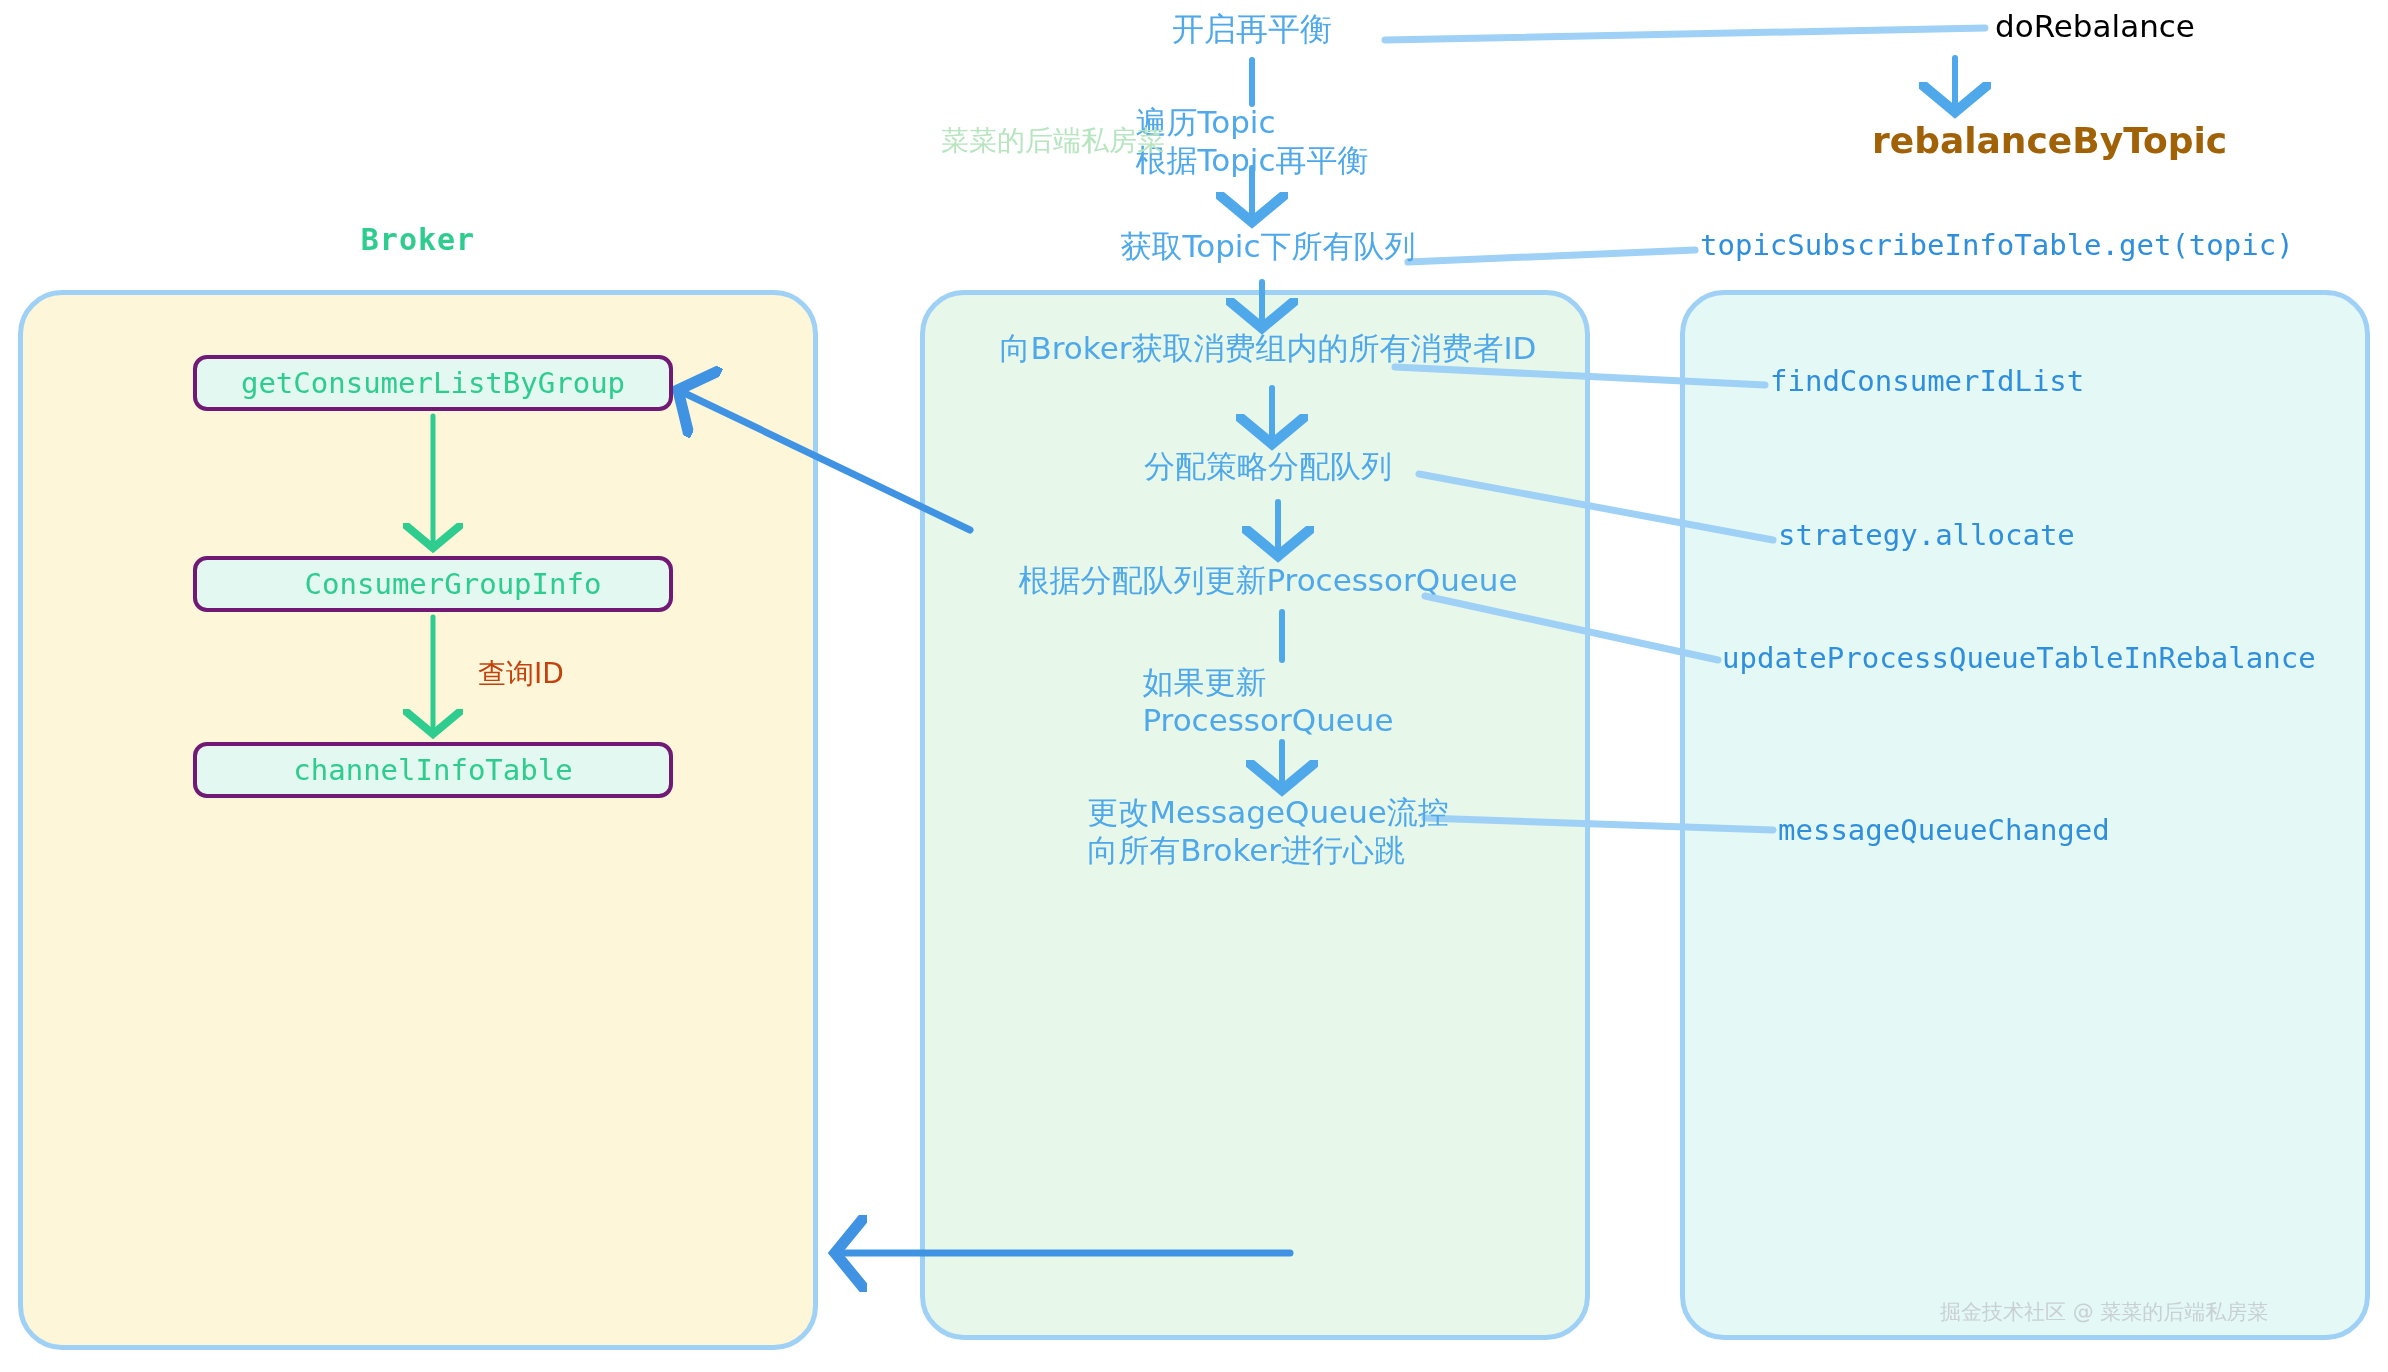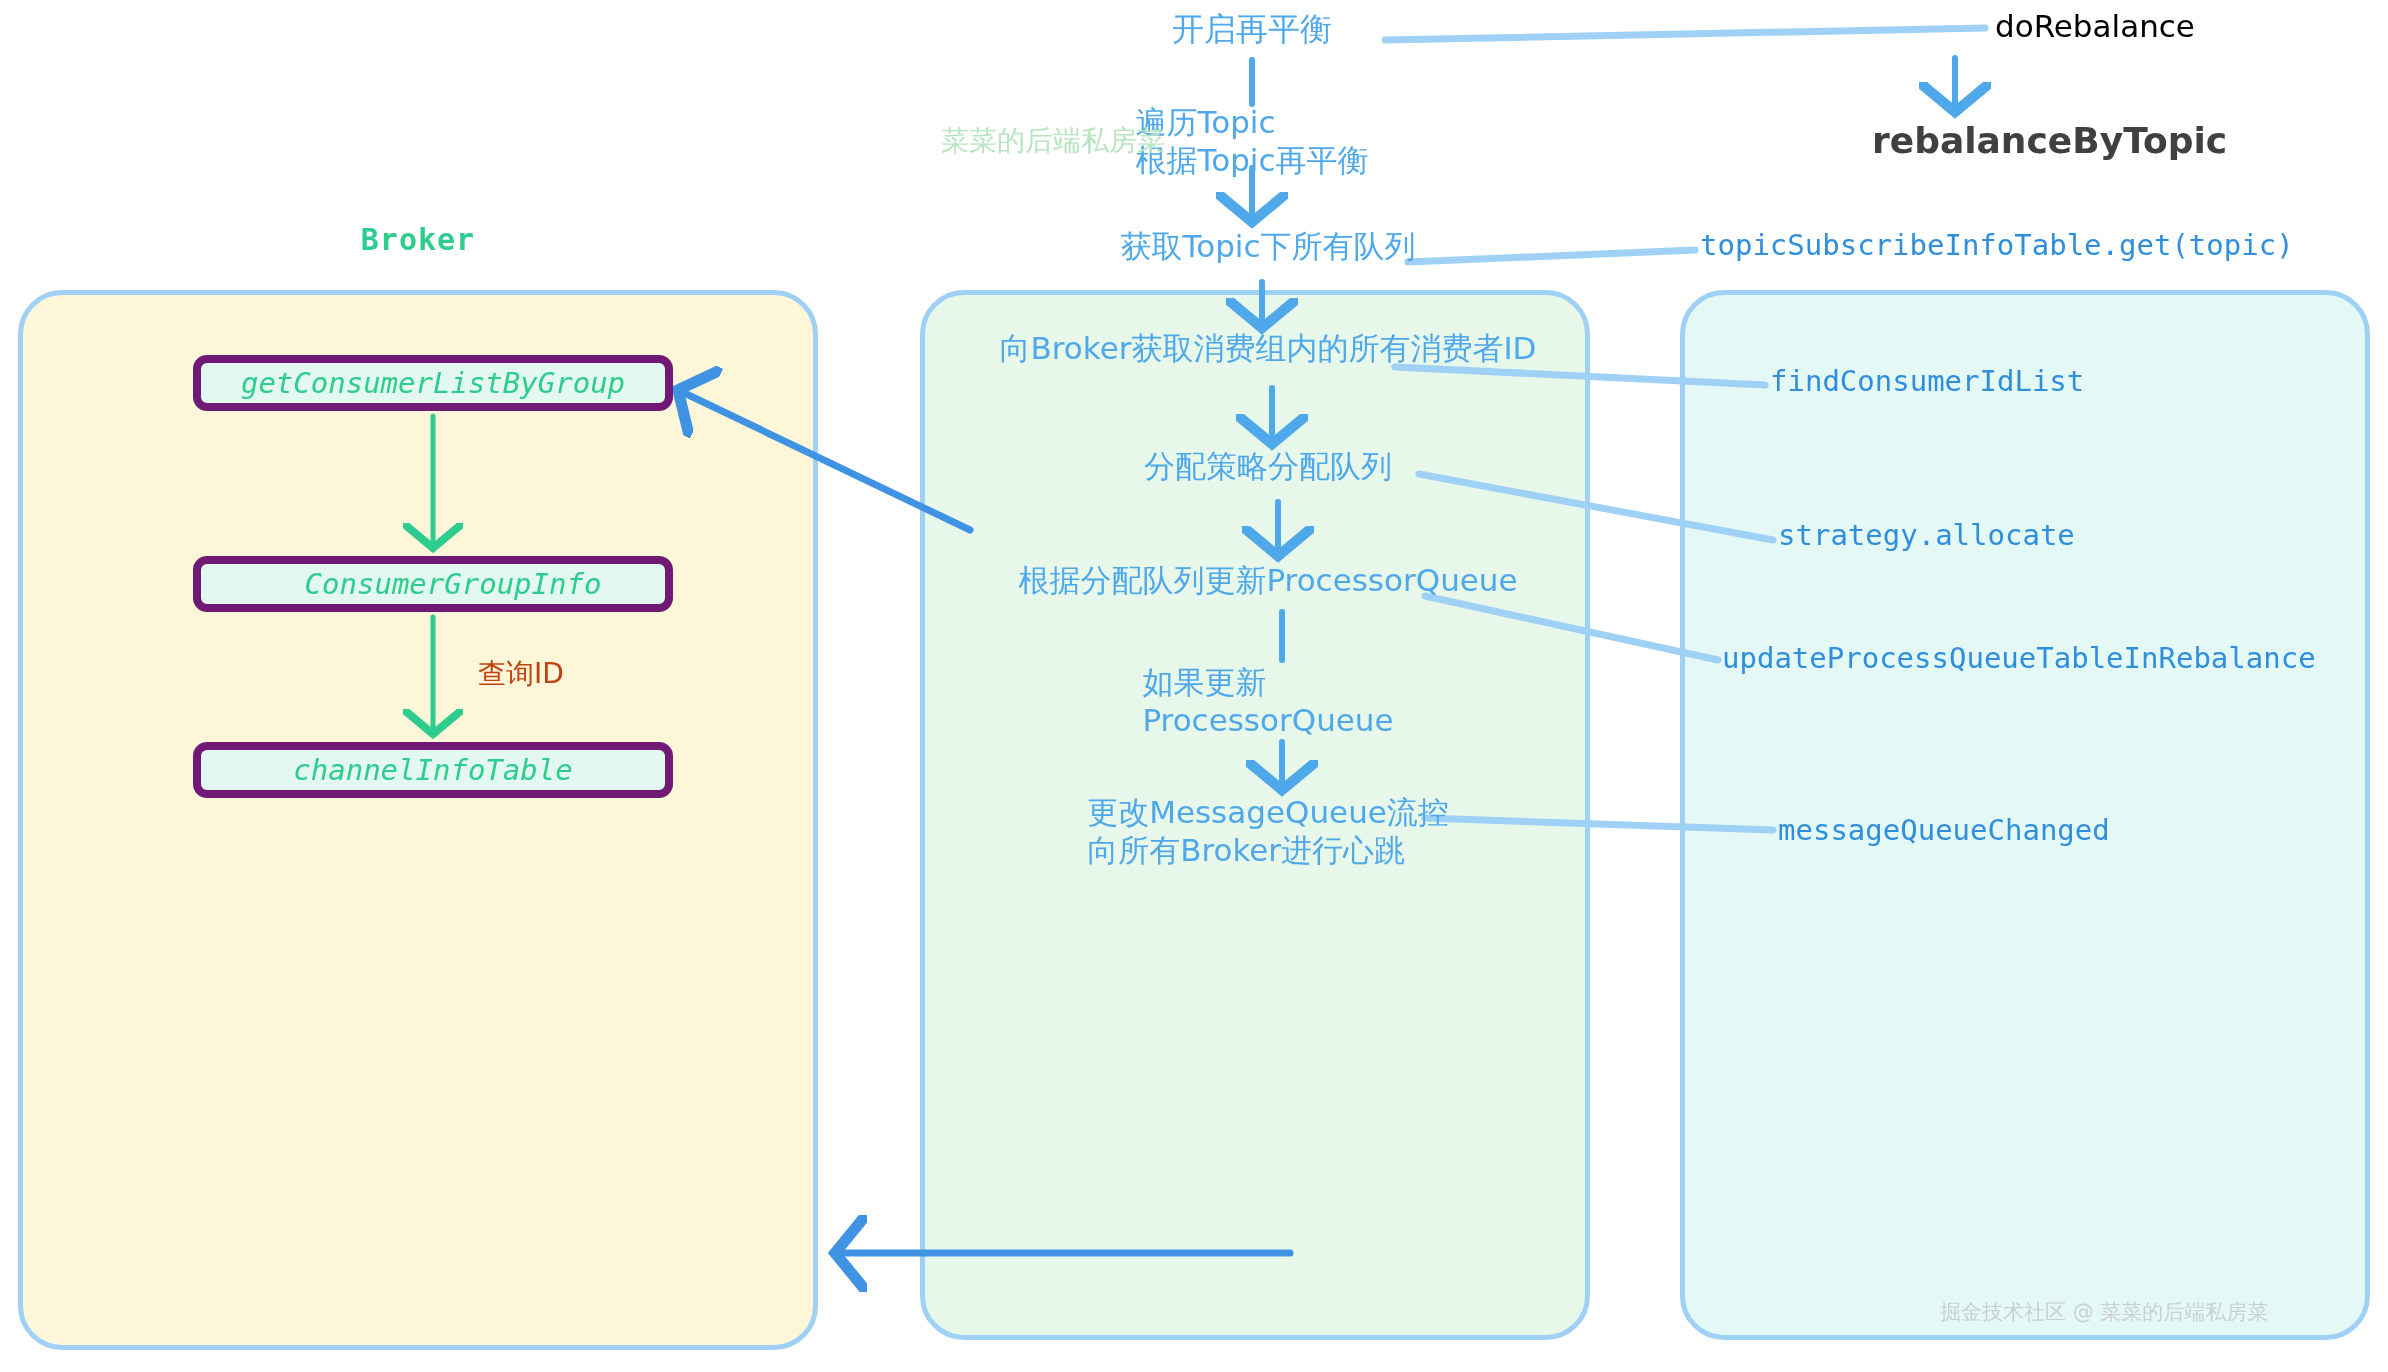--- a/index.html
+++ b/index.html
@@ -49,32 +49,31 @@
   
   #broker-label {
     left: 0; top: 222px; width: 836px;
     text-align: center;
     color: #2ecc8f;
     font-size: 30px;
     letter-spacing: 1px;
   }
   .gbox {
     position: absolute;
-    border: 8px solid #701a75;
+    border: 4px solid #701a75;
     border-radius: 14px;
     background: #e2f8f1;
     color: #2ecc8f;
     font-family: "DejaVu Sans Mono", monospace;
     font-size: 29px;
     display: flex;
     align-items: center;
     justify-content: center;
     box-sizing: border-box;
     white-space: nowrap;
-    font-style: italic;
   }
   #gbox-0 { left: 193px; top: 355px; width: 480px; height: 56px; }
   #gbox-1 { left: 193px; top: 556px; width: 480px; height: 56px; padding-left: 40px; }
   #gbox-2 { left: 193px; top: 742px; width: 480px; height: 56px; }
   #edge-label-query {
     position: absolute;
     left: 478px; top: 655px;
     color: #c2410c;
     font-family: "DejaVu Sans", sans-serif;
     font-size: 28px;
@@ -121,21 +120,21 @@
   #m-dorebalance {
     left: 1995px; top: 8px;
     font-family: "DejaVu Sans", sans-serif;
     font-size: 31px;
     color: #000000;
   }
   #m-rebalancebytopic {
     left: 1872px; top: 120px;
     font-size: 36px;
     font-weight: bold;
-    color: #404040;
+    color: #a16207;
     font-family: "DejaVu Sans", sans-serif;
     text-align: right;
   }
   #m-topicsub  { left: 1700px; top: 228px; }
   #m-findcons  { left: 1770px; top: 364px; }
   #m-strategy  { left: 1778px; top: 518px; font-weight: normal; }
   #m-updateprc { left: 1722px; top: 641px; }
   #m-msgqchg   { left: 1778px; top: 813px; }
 
   #watermark {

